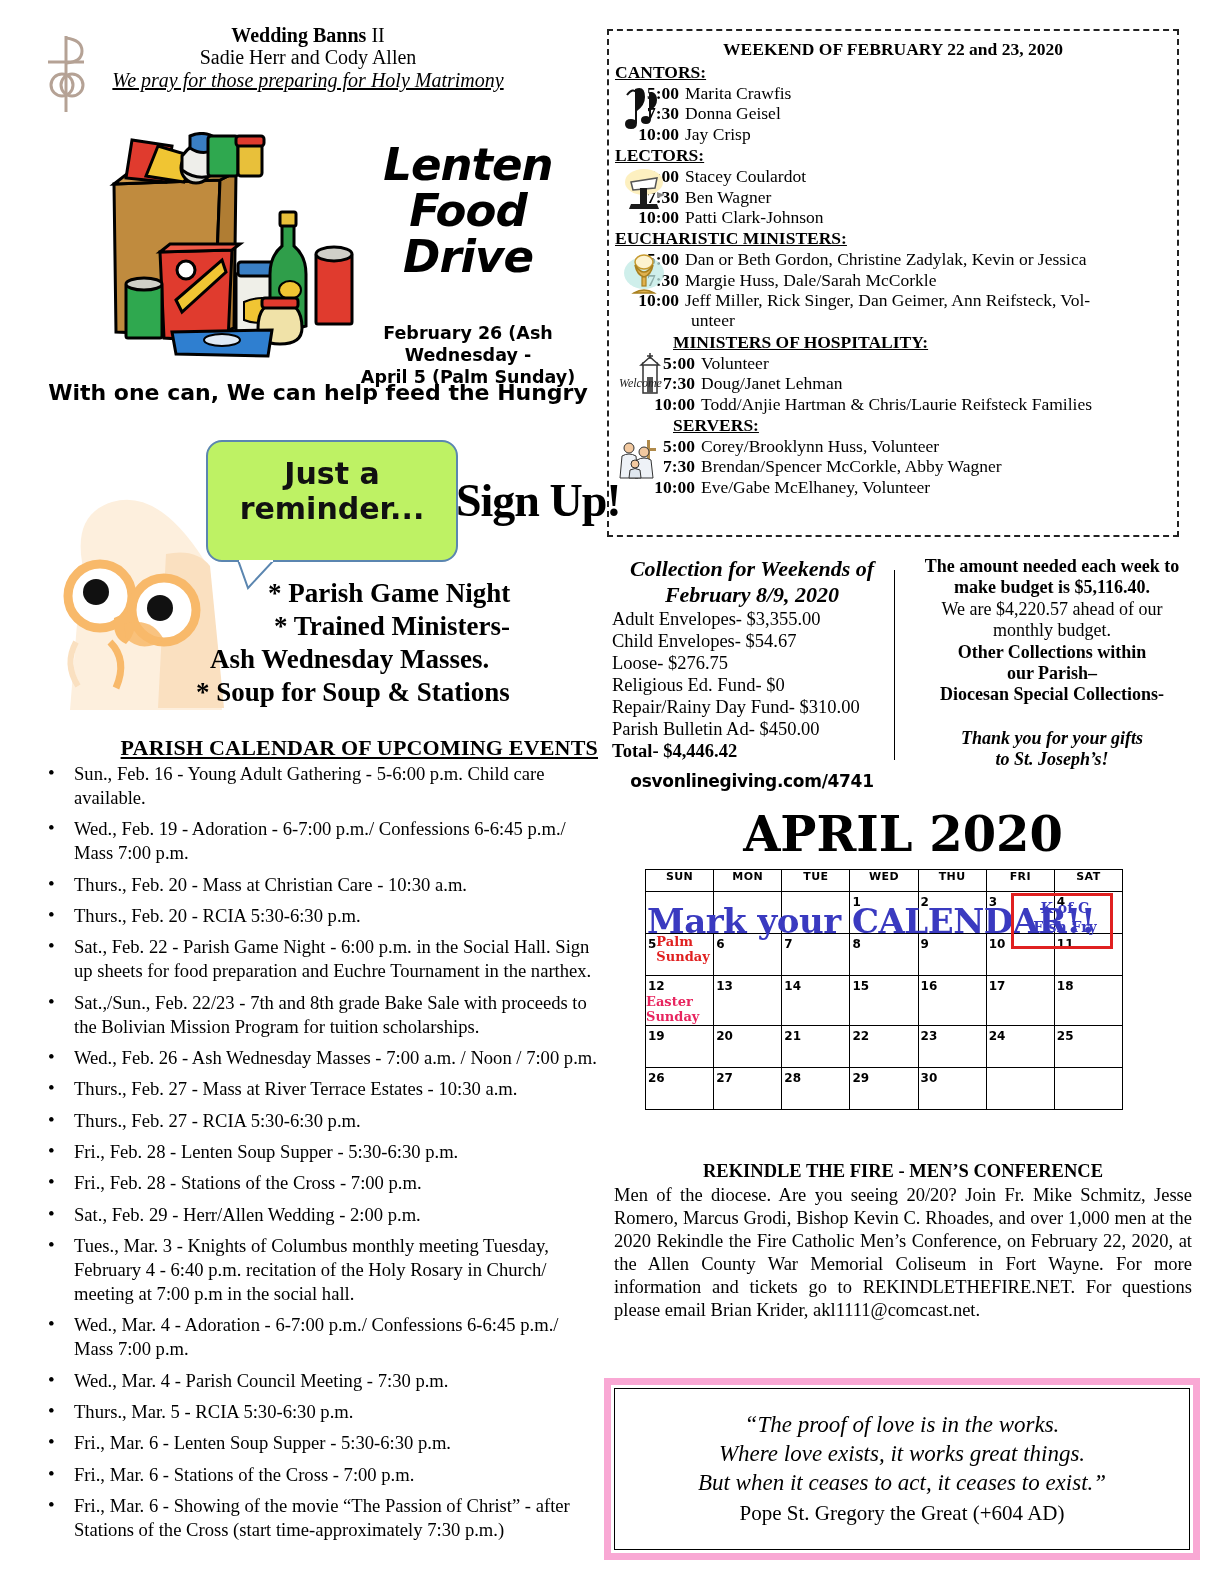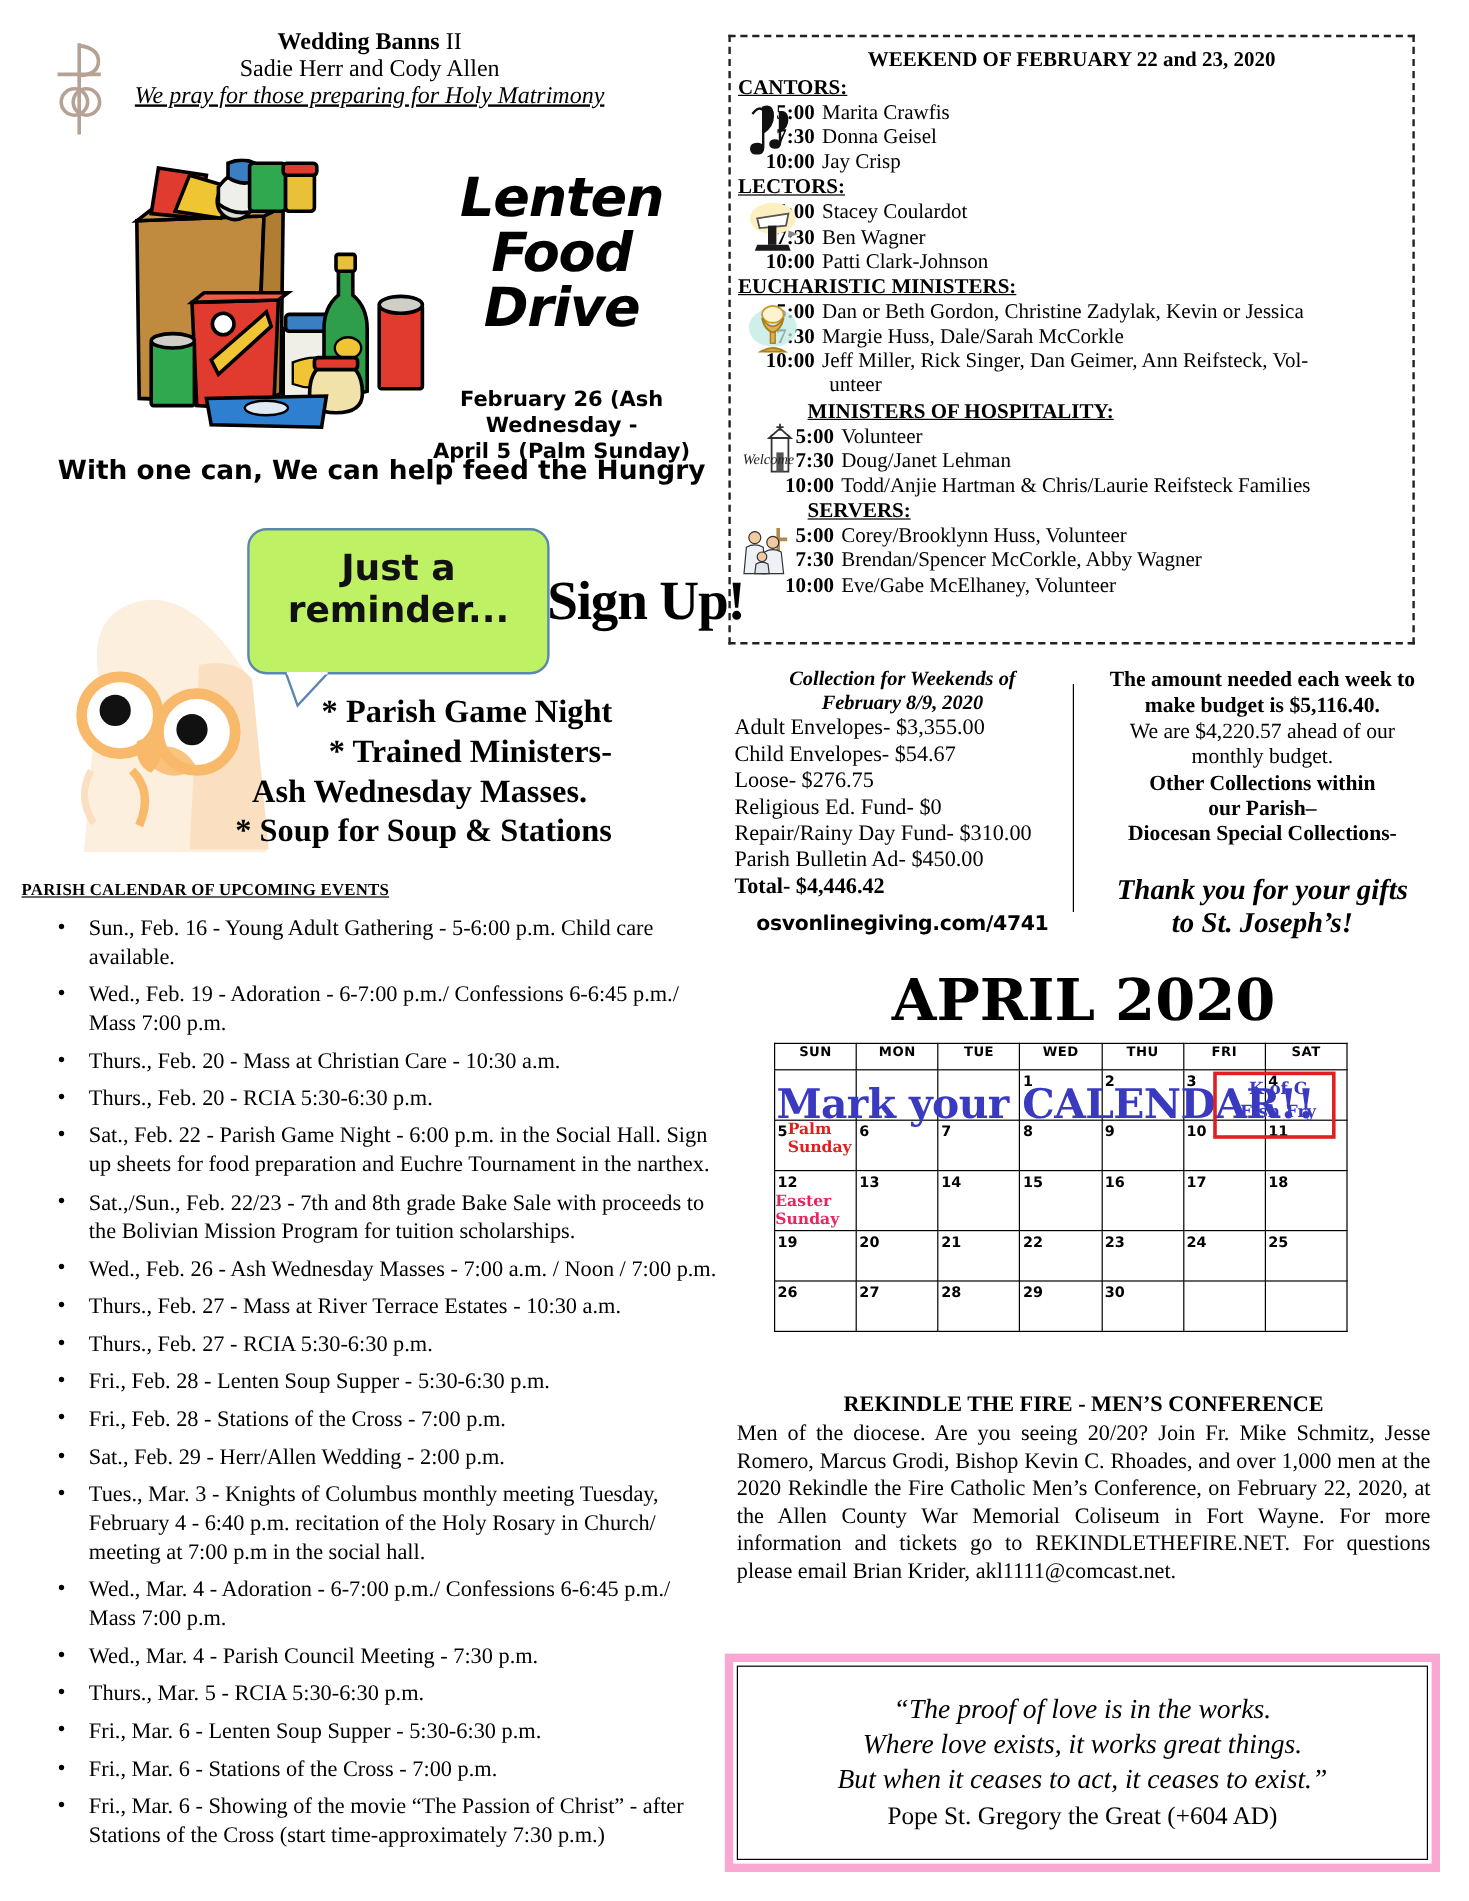--- a/index.html
+++ b/index.html
@@ -77,21 +77,21 @@
   }
   .rem-list div { white-space: nowrap; }
   .rl-1 { text-align: left; padding-left: 72px; }
   .rl-2 { text-align: left; padding-left: 78px; }
   .rl-3 { text-align: left; padding-left: 14px; }
   .rl-4 { text-align: left; padding-left: 0px; }
 
   
   .pc-head {
     position: absolute; left: 0; top: 735px; width: 580px;
-    text-align: left; font-size: 14px; font-weight: bold;
+    text-align: right; font-size: 22px; font-weight: bold;
     text-decoration: underline; letter-spacing: .2px;
   }
   .pc-list {
     position: absolute; left: 22px; top: 762px; width: 558px;
     font-size: 18.6px; line-height: 1.285;
   }
   .pc-item {
     position: relative; padding-left: 34px; margin-bottom: 7.5px;
   }
   .pc-item::before {
@@ -124,32 +124,32 @@
   .min-name { flex: 1 1 auto; }
   .min-cont { padding-left: 76px; font-size: 17.5px; line-height: 1.165; }
   .min-icon { position: absolute; width: 46px; height: 46px; }
 
   
   .collect { position: absolute; left: 4px; top: 556px; width: 596px; height: 230px; }
   .col-a { position: absolute; left: 8px; top: 0; width: 280px; }
   .col-b { position: absolute; left: 300px; top: 0; width: 296px; text-align: center; }
   .col-div { position: absolute; left: 290px; top: 14px; width: 1px; height: 190px; background: #000; }
   .ca-title {
-    text-align: center; font-size: 17px; font-weight: bold; font-style: italic;
+    text-align: center; font-size: 22px; font-weight: bold; font-style: italic;
     line-height: 1.16; margin-bottom: 2px;
   }
   .ca-line { font-size: 18.5px; line-height: 1.185; }
   .ca-line.total { font-weight: bold; }
   .ca-url {
     text-align: center; font-family: "DejaVu Sans", sans-serif;
     font-size: 17px; font-weight: bold; margin-top: 9px; letter-spacing: -0.3px;
   }
   .cb-line { font-size: 18px; line-height: 1.19; }
   .cb-line.b { font-weight: bold; }
-  .cb-thanks { font-size: 24px; font-style: italic; font-weight: bold; line-height: 1.19; margin-top: 22px; }
+  .cb-thanks { font-size: 18px; font-style: italic; font-weight: bold; line-height: 1.19; margin-top: 22px; }
 
   
   .apr-title {
     position: absolute; left: 0; top: 806px; width: 606px; text-align: center;
     font-family: "DejaVu Serif", serif;
     font-size: 48px; font-weight: bold; letter-spacing: 0px;
   }
   .cal-wrap { position: absolute; left: 45px; top: 869px; width: 478px; height: 272px; }
   table.cal { border-collapse: collapse; width: 478px; table-layout: fixed; }
   table.cal th, table.cal td {

